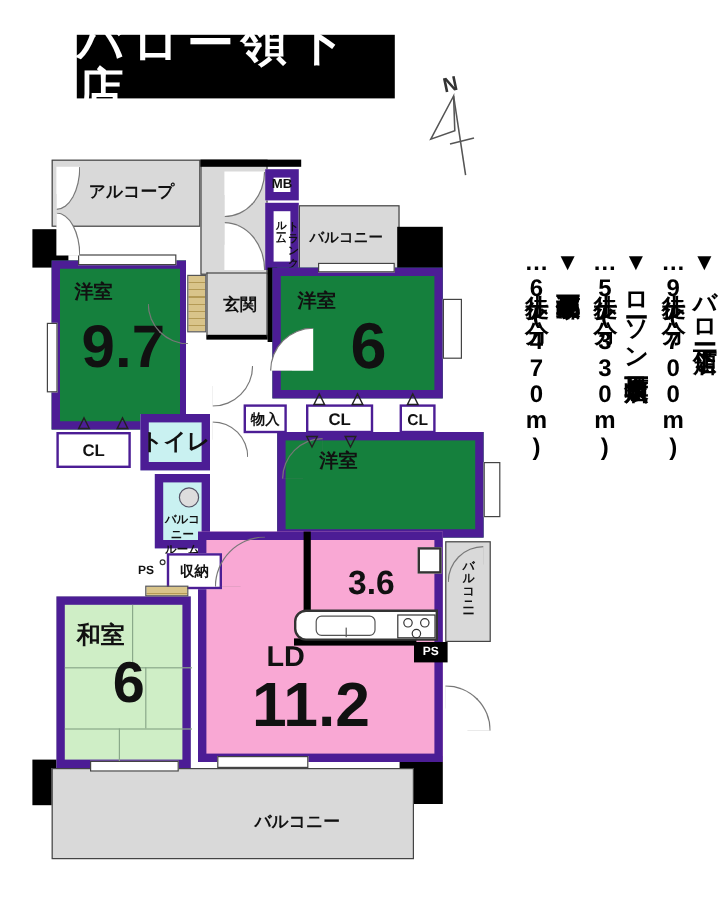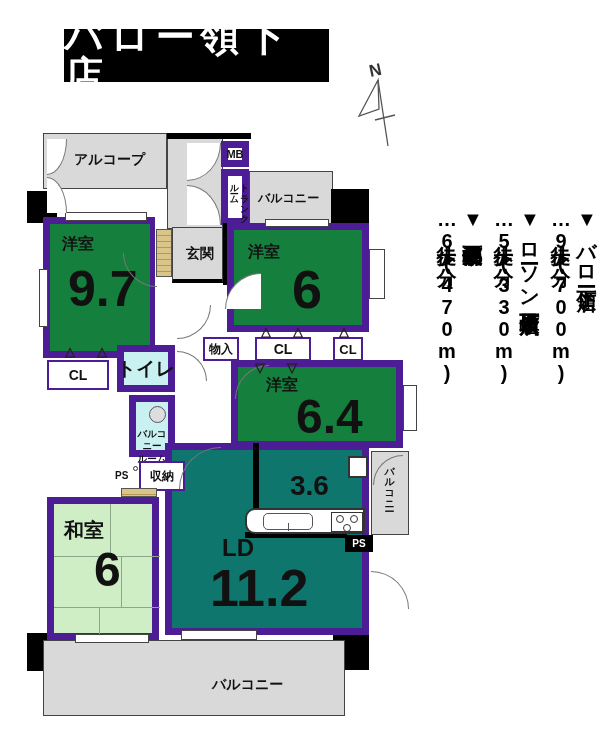--- a/index.html
+++ b/index.html
@@ -8,21 +8,21 @@
   .abs{position:absolute;box-sizing:border-box;}
   .room{position:absolute;box-sizing:border-box;border:7px solid #4c1d95;}
   .thin{border-width:1px;border-color:#444;}
   .b2{border-width:2px;}
   .lbl{font-weight:bold;color:#111;line-height:1;white-space:nowrap;}
   .ctr{display:flex;align-items:center;justify-content:center;text-align:center;}
   .pink{background:#15803d;}
   .gray{background:#d9d9d9;}
   .cyan{background:#c9f1f1;}
   .green{background:#cfeec6;}
-  .yellow{background:#0f766e;text-align:center;}
+  .yellow{background:#f9a8d4;text-align:center;}
   .white{background:#ffffff;}
   .black{background:#000000;}
   .tan{background:repeating-linear-gradient(180deg,#d9c48a 0 5px,#b49a55 5px 6px);}
   .title-box{position:absolute;left:64px;top:29px;width:265px;height:53px;background:#000;
              display:flex;align-items:center;justify-content:center;}
   .title-box span{color:#fff;font-weight:bold;font-size:39px;letter-spacing:6px;line-height:1;}
   .landmarks{position:absolute;left:424px;top:208px;width:176px;height:500px;
              writing-mode:vertical-rl;text-orientation:upright;
              font-weight:bold;font-size:20px;line-height:1.3;color:#000;}
   .landmark{margin-left:5px;}
@@ -110,21 +110,20 @@
     </div>
     <div class="room white b2" style="left:228px;top:204px;width:56px;height:24px;">
       <div class="lbl ctr" style="position:absolute;inset:0;font-size:14px;">CL</div>
     </div>
     <div class="room white b2" style="left:306px;top:204px;width:30px;height:24px;">
       <div class="lbl ctr" style="position:absolute;inset:0;font-size:13px;">CL</div>
     </div>
 
     <div class="room pink" style="left:204px;top:227px;width:172px;height:88px;">
       <div class="lbl" style="position:absolute;left:28px;top:10px;font-size:16px;">洋室</div>
-      <div class="lbl" style="position:absolute;left:58px;top:26px;font-size:48px;">6.4</div>
     </div>
 
     <div class="room white b2" style="left:20px;top:227px;width:62px;height:30px;">
       <div class="lbl ctr" style="position:absolute;inset:0;font-size:14px;">CL</div>
     </div>
     <div class="room cyan" style="left:90px;top:212px;width:58px;height:47px;">
       <div class="lbl ctr" style="position:absolute;inset:0;font-size:19px;">トイレ</div>
     </div>
     <div class="room cyan" style="left:102px;top:262px;width:46px;height:62px;">
       <div class="abs" style="left:13px;top:4px;width:17px;height:17px;border:1px solid #556;border-radius:50%;background:#ddd;"></div>

